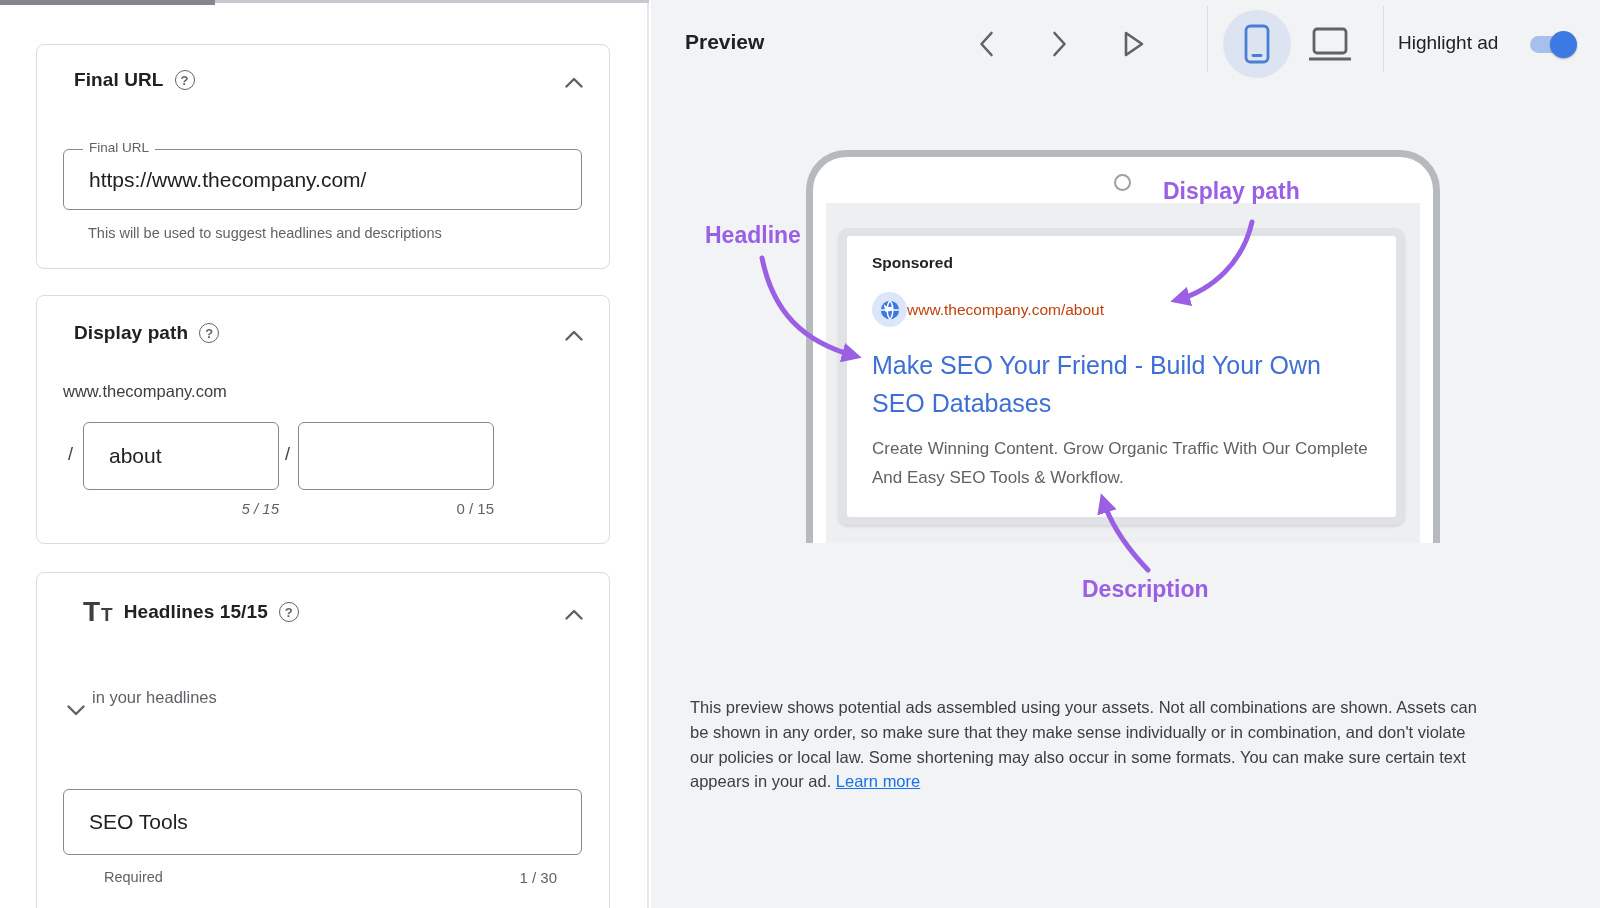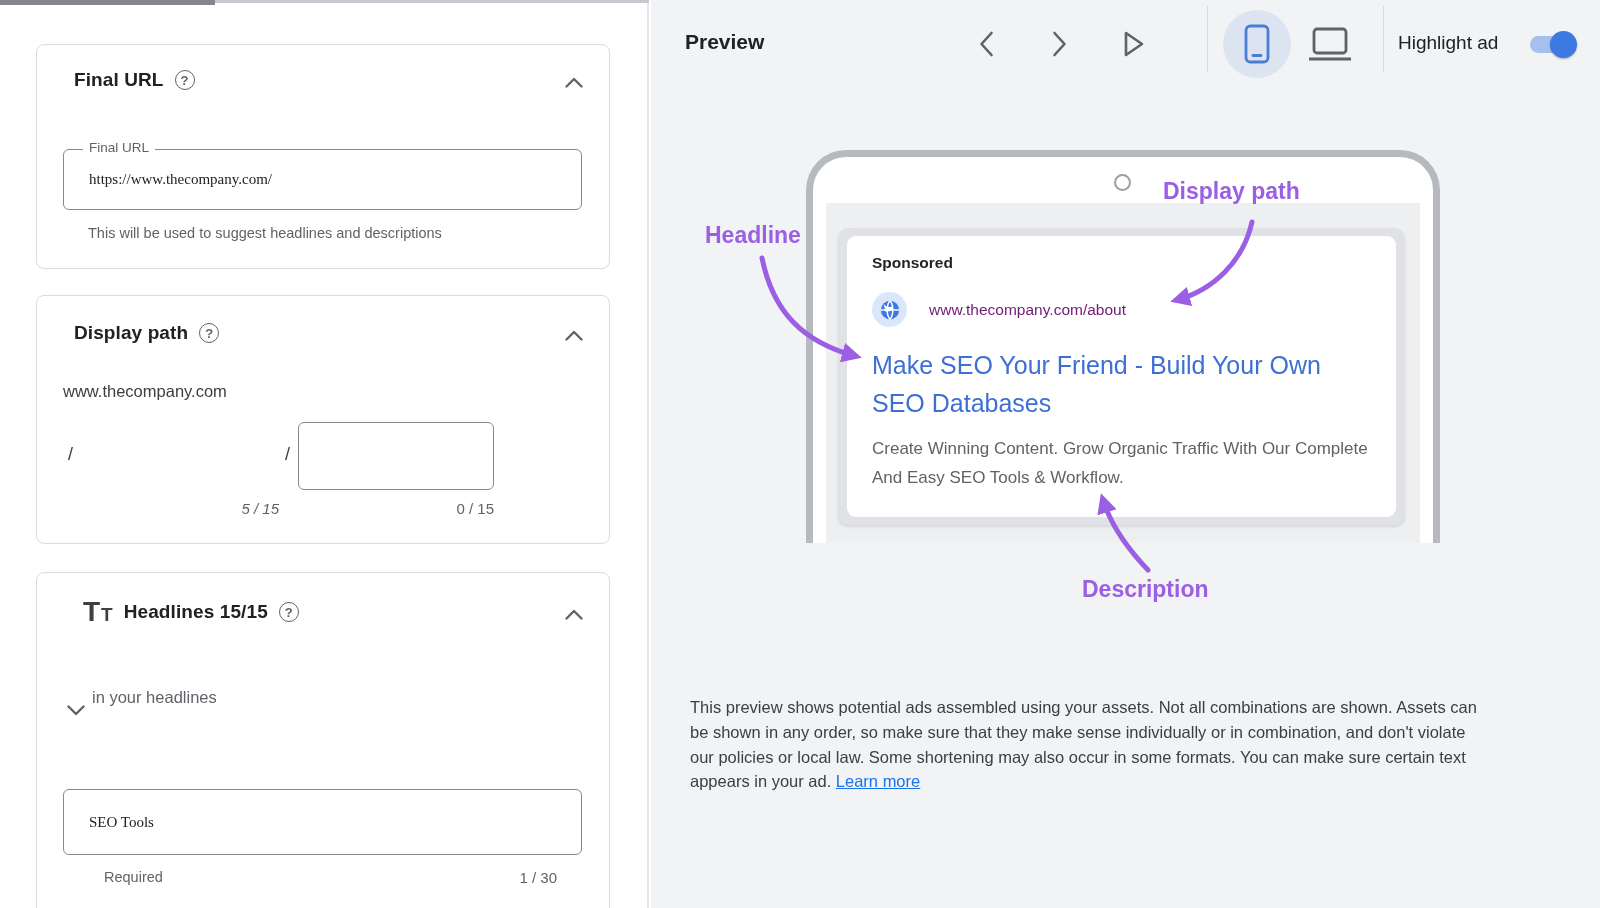--- a/index.html
+++ b/index.html
@@ -21,21 +21,21 @@
   .card-header { position:absolute; left:37px; top:24px; display:flex; align-items:center; gap:11px; }
   .card-title { font-size:19px; font-weight:600; color:#202124; letter-spacing:.1px; }
   .help-icon { width:20px; height:20px; border:1.6px solid #5f6368; border-radius:50%;
     color:#5f6368; font-size:13px; font-weight:700; display:flex; align-items:center;
     justify-content:center; cursor:pointer; }
   .collapse-btn { position:absolute; right:22px; top:26px; width:26px; height:22px;
     display:flex; align-items:center; justify-content:center; cursor:pointer; }
 
   .text-input-wrap { position:absolute; border:1px solid #85898e; border-radius:6px; background:#fff; }
   .text-input-wrap input { width:100%; height:100%; border:none; outline:none; background:transparent;
-    font-family:Liberation Serif, serif; font-size:15px; color:#202124; padding-left:25px; }
+    font-family:Liberation Sans, sans-serif; font-size:21px; color:#202124; padding-left:25px; }
   .float-label { position:absolute; left:19px; top:-10px; background:#fff; padding:0 6px;
     font-size:13.5px; color:#5f6368; }
 
   #final-url-input-wrap { left:26px; top:104px; width:519px; height:61px; }
   .helper-text { position:absolute; left:51px; top:180px; font-size:14.5px; color:#5f6368; }
 
   .base-url { position:absolute; left:26px; top:86px; font-size:16.5px; color:#3c4043; }
   .slash { position:absolute; font-size:18px; color:#3c4043; top:148px; }
   #slash1 { left:31px; } #slash2 { left:248px; }
   #path1-wrap { left:46px; top:126px; width:196px; height:68px; }
@@ -74,27 +74,27 @@
     background:#3d79e2; box-shadow:0 1px 2px rgba(0,0,0,.3); }
 
   .phone { position:absolute; left:155px; top:150px; width:634px; height:393px;
     border:7px solid #b6babe; border-bottom:none; border-radius:40px 40px 0 0;
     background:#fff; overflow:hidden; }
   .camera-dot { position:absolute; left:301px; top:17px; width:17px; height:17px;
     border:2.5px solid #9aa0a6; border-radius:50%; }
   .phone-screen { position:absolute; left:13px; right:13px; top:46px; bottom:0; background:#edeff1; }
   .ad-outer { position:absolute; left:25px; top:71px; width:567px; height:297px;
     border-radius:10px; background:#e0e2e5; box-shadow:0 2px 3px rgba(0,0,0,.1); }
-  .ad-card { position:absolute; left:9px; top:8px; width:549px; height:281px; border-radius:9px;
+  .ad-card { position:absolute; left:9px; top:8px; width:549px; height:281px; border-radius:3px;
     background:#fff; }
   .sponsored { position:absolute; left:25px; top:18px; font-size:15.5px; font-weight:700; color:#1f2124; }
   .url-row { position:absolute; left:25px; top:56px; display:flex; align-items:center; }
   .globe-wrap { width:35px; height:35px; border-radius:50%; background:#dbe6fb;
     display:flex; align-items:center; justify-content:center; }
-  .ad-url { margin-left:22px; font-size:15.5px; color:#701a75; }
+  .ad-url { font-size:15.5px; color:#c2410c; }
   .ad-headline { position:absolute; left:25px; top:110px; width:485px; font-size:25px;
     line-height:38px; color:#3e6fd4; cursor:pointer; }
   .ad-description { position:absolute; left:25px; top:198px; width:502px; font-size:17px;
     line-height:29px; color:#5f6368; }
 
   .annotation { position:absolute; font-size:23px; font-weight:700; color:#9b5fe3; }
   #ann-headline { left:54px; top:222px; }
   #ann-display-path { left:512px; top:178px; }
   #ann-description { left:431px; top:576px; }
   .arrows { position:absolute; left:0; top:0; width:949px; height:908px; pointer-events:none; }
@@ -138,20 +138,23 @@
     </div>
     <span class="collapse-btn" style="top:28px;">
       <span>
         <svg class="stroke-ic" width="18" height="11" viewBox="0 0 18 11">
             <polyline points="1.5,9.5 9,2 16.5,9.5" fill="none" stroke="#5f6368" stroke-width="2.4" stroke-linecap="round" stroke-linejoin="round"></polyline>
           </svg>
       </span>
     </span>
     <div class="base-url">www.thecompany.com</div>
     <span class="slash" id="slash1">/</span>
+    <div class="text-input-wrap" id="path1-wrap">
+      <input type="text" value="about" style="">
+    </div>
     <span class="slash" id="slash2">/</span>
     <div class="text-input-wrap" id="path2-wrap">
       <input type="text" value="" style="">
     </div>
     <div class="counter" id="counter1">5 / 15</div>
     <div class="counter" id="counter2">0 / 15</div>
   </div>
 
   <div class="card" id="card-headlines">
     <div class="card-header" id="headlines-header">

